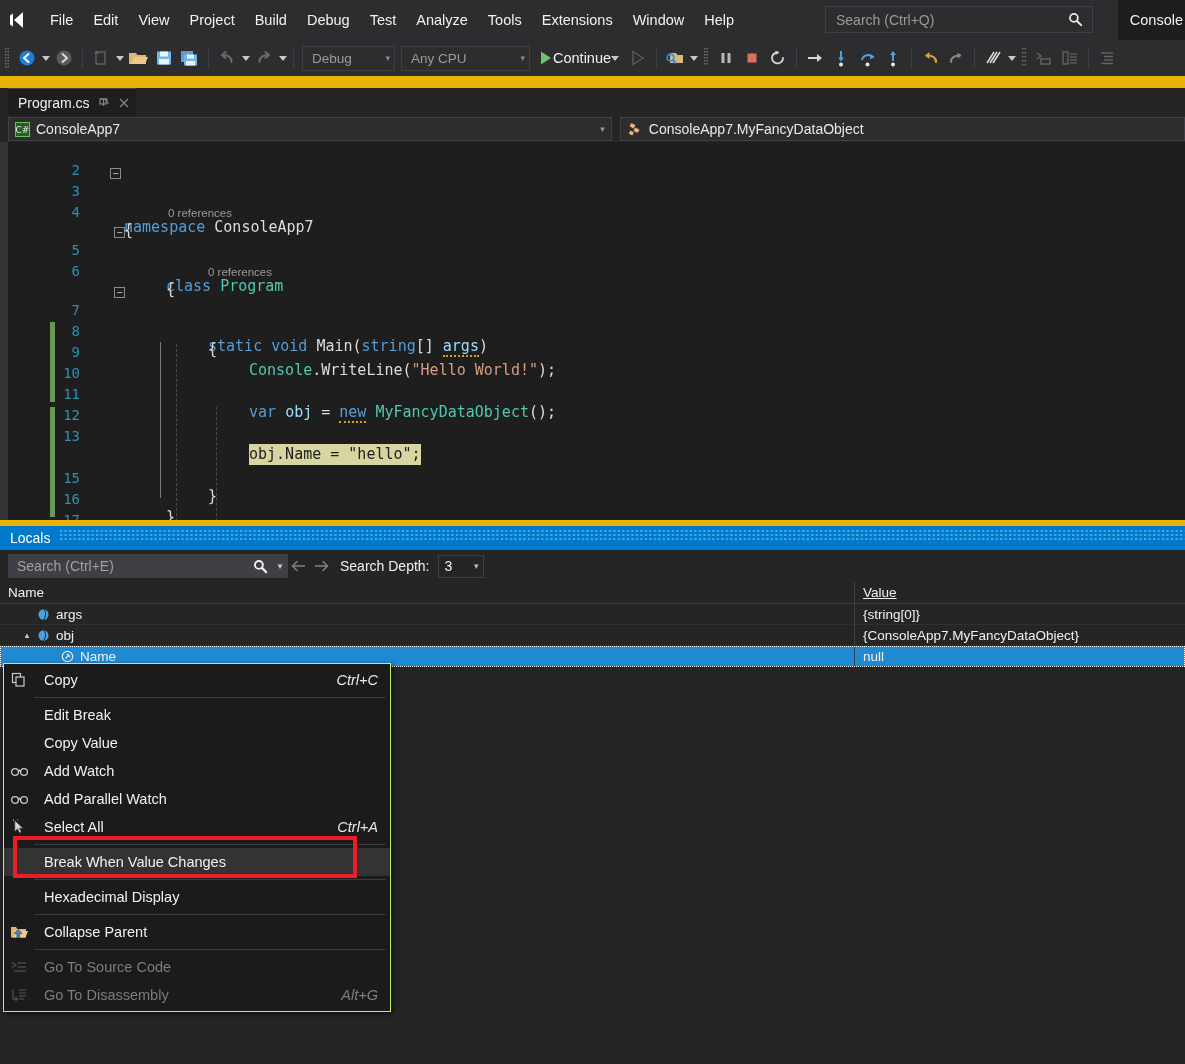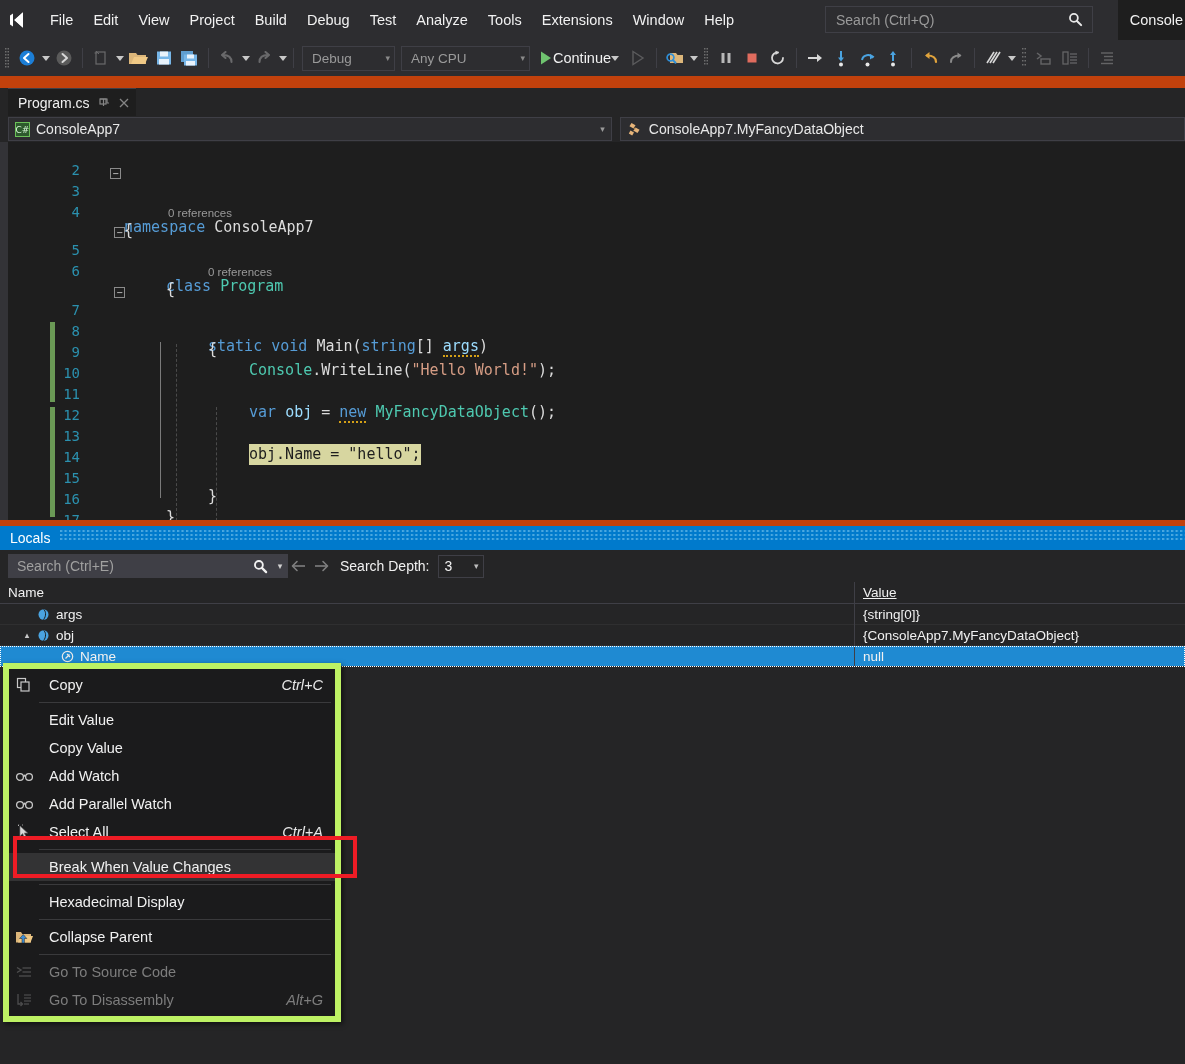--- a/index.html
+++ b/index.html
@@ -3,21 +3,21 @@
 <meta charset="utf-8">
 <style>
   * { box-sizing: border-box; margin: 0; padding: 0; }
   html, body {
     width: 1185px; height: 1064px;
     background: #1e1e1e;
     font-family: "Liberation Sans", sans-serif;
     overflow: hidden;
     color: #f1f1f1;
   }
-  #app { position: relative; width: 1185px; height: 1064px; background: #c2410c; }
+  #app { position: relative; width: 1185px; height: 1064px; background: #eab308; }
 
   
   .menubar {
     position: absolute; left: 0; top: 0; width: 1185px; height: 40px;
     background: #2d2d30; display: flex; align-items: center;
   }
   .vs-logo { width: 40px; height: 40px; display: flex; align-items: center; justify-content: center; }
   .menubar .mitem {
     font-size: 14.5px; color: #f1f1f1; padding: 4px 10px; line-height: 18px;
     white-space: nowrap; cursor: default;
@@ -148,22 +148,22 @@
   .grow.sel.focusrect { outline: 1px dotted #ffffff; outline-offset: -1px; }
   .gc-name { width: 855px; height: 21px; display: flex; align-items: center; border-right: 1px solid #3f3f46; }
   .gc-val  { width: 330px; height: 21px; display: flex; align-items: center; padding-left: 8px;
              font-size: 13.5px; color: #f1f1f1; }
   .expander { width: 14px; display: flex; align-items: center; justify-content: center; }
   .gicon { width: 18px; display: flex; align-items: center; justify-content: center; }
   .gname { font-size: 13.5px; color: #f1f1f1; padding-left: 4px; }
 
   
   .ctxmenu {
-    position: absolute; left: 3px; top: 663px; width: 338px;
-    background: #1b1b1c; border: 6px solid #bef264; padding: 2px 0;
+    position: absolute; left: 3px; top: 663px; width: 388px;
+    background: #1b1b1c; border: 1px solid #bef264; padding: 2px 0;
     box-shadow: 2px 2px 5px rgba(0,0,0,.55); z-index: 40;
   }
   .ctxmenu .gutterstrip { position: absolute; left: 0; top: 0; width: 30px; height: 100%; background: #1b1b1c; }
   .mrow { position: relative; display: flex; align-items: center; height: 28px; z-index: 2; }
   .mrow.hovered { background: #333334; }
   .mrow .micon { width: 30px; display: flex; align-items: center; justify-content: center; }
   .mrow .mlabel { font-size: 14.5px; color: #f1f1f1; padding-left: 10px; white-space: nowrap; }
   .mrow .mkey { margin-left: auto; font-size: 14.5px; color: #e8e8e8; padding-right: 12px; font-style: italic; }
   .mrow.disabled .mlabel, .mrow.disabled .mkey { color: #7d7d7d; }
   .mrow.disabled .micon { opacity: .45; }
@@ -610,23 +610,20 @@
 
       <div class="cline" style="top:245px;position:absolute;width:100%;">
         <span class="lnum">12</span>
       </div>
 
       <div class="cline" style="top:266px;position:absolute;width:100%;">
         <span class="lnum">13</span>
         <span class="ctxt hl-stmt" style="left:211px;"><span class="ident">obj</span><span class="plain">.Name = </span><span class="str">"hello"</span><span class="plain">;</span></span>
       </div>
 
-      <div class="cline" style="top:287px;position:absolute;width:100%;">
-        <span class="lnum">14</span>
-      </div>
 
       <div class="cline" style="top:308px;position:absolute;width:100%;">
         <span class="lnum">15</span>
         <span class="ctxt" style="left:170px;"><span class="plain">}</span></span>
       </div>
 
       <div class="cline" style="top:329px;position:absolute;width:100%;">
         <span class="lnum">16</span>
         <span class="ctxt" style="left:128px;"><span class="plain">}</span></span>
       </div>
@@ -741,21 +738,21 @@
           <rect x="5" y="5" width="8" height="9" fill="#1b1b1c" stroke="#c8c8c8" stroke-width="1.2"></rect>
         </svg>
       </span>
       <span class="mlabel">Copy</span>
       <span class="mkey">Ctrl+C</span>
     </div>
     <div class="msep"></div>
 
     <div class="mrow">
       <span class="micon"></span>
-      <span class="mlabel">Edit Value</span>
+      <span class="mlabel">Edit Break</span>
       <span class="mkey"></span>
     </div>
 
     <div class="mrow">
       <span class="micon"></span>
       <span class="mlabel">Copy Value</span>
       <span class="mkey"></span>
     </div>
 
     <div class="mrow">

